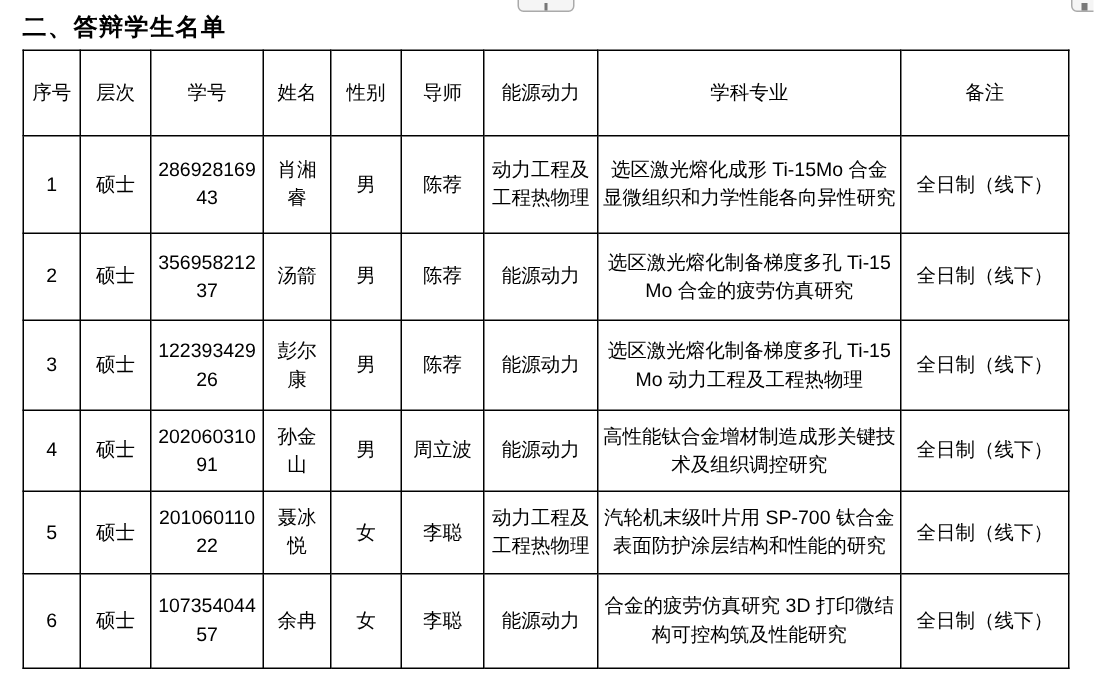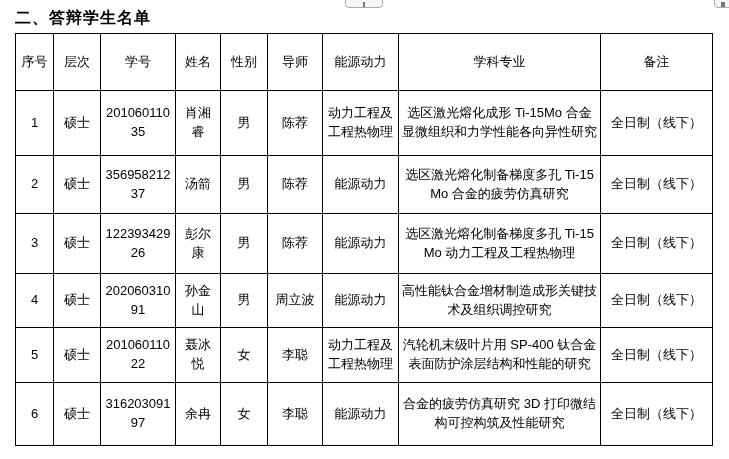--- a/index.html
+++ b/index.html
@@ -87,21 +87,21 @@
       <th>导师</th>
       <th>能源动力</th>
       <th>学科专业</th>
       <th>备注</th>
     </tr>
   </thead>
   <tbody>
     <tr style="height:65px">
       <td>1</td>
       <td>硕士</td>
-      <td>20106011035</td>
+      <td>28692816943</td>
       <td>肖湘睿</td>
       <td>男</td>
       <td>陈荐</td>
       <td>动力工程及工程热物理</td>
       <td>选区激光熔化成形 Ti-15Mo 合金显微组织和力学性能各向异性研究</td>
       <td>全日制（线下）</td>
     </tr>
     <tr style="height:58px">
       <td>2</td>
       <td>硕士</td>
@@ -136,27 +136,27 @@
       <td>全日制（线下）</td>
     </tr>
     <tr style="height:55px">
       <td>5</td>
       <td>硕士</td>
       <td>20106011022</td>
       <td>聂冰悦</td>
       <td>女</td>
       <td>李聪</td>
       <td>动力工程及工程热物理</td>
-      <td>汽轮机末级叶片用 SP-400 钛合金表面防护涂层结构和性能的研究</td>
+      <td>汽轮机末级叶片用 SP-700 钛合金表面防护涂层结构和性能的研究</td>
       <td>全日制（线下）</td>
     </tr>
     <tr style="height:63px">
       <td>6</td>
       <td>硕士</td>
-      <td>31620309197</td>
+      <td>10735404457</td>
       <td>余冉</td>
       <td>女</td>
       <td>李聪</td>
       <td>能源动力</td>
       <td>合金的疲劳仿真研究 3D 打印微结构可控构筑及性能研究</td>
       <td>全日制（线下）</td>
     </tr>
   </tbody>
 </table>
 

